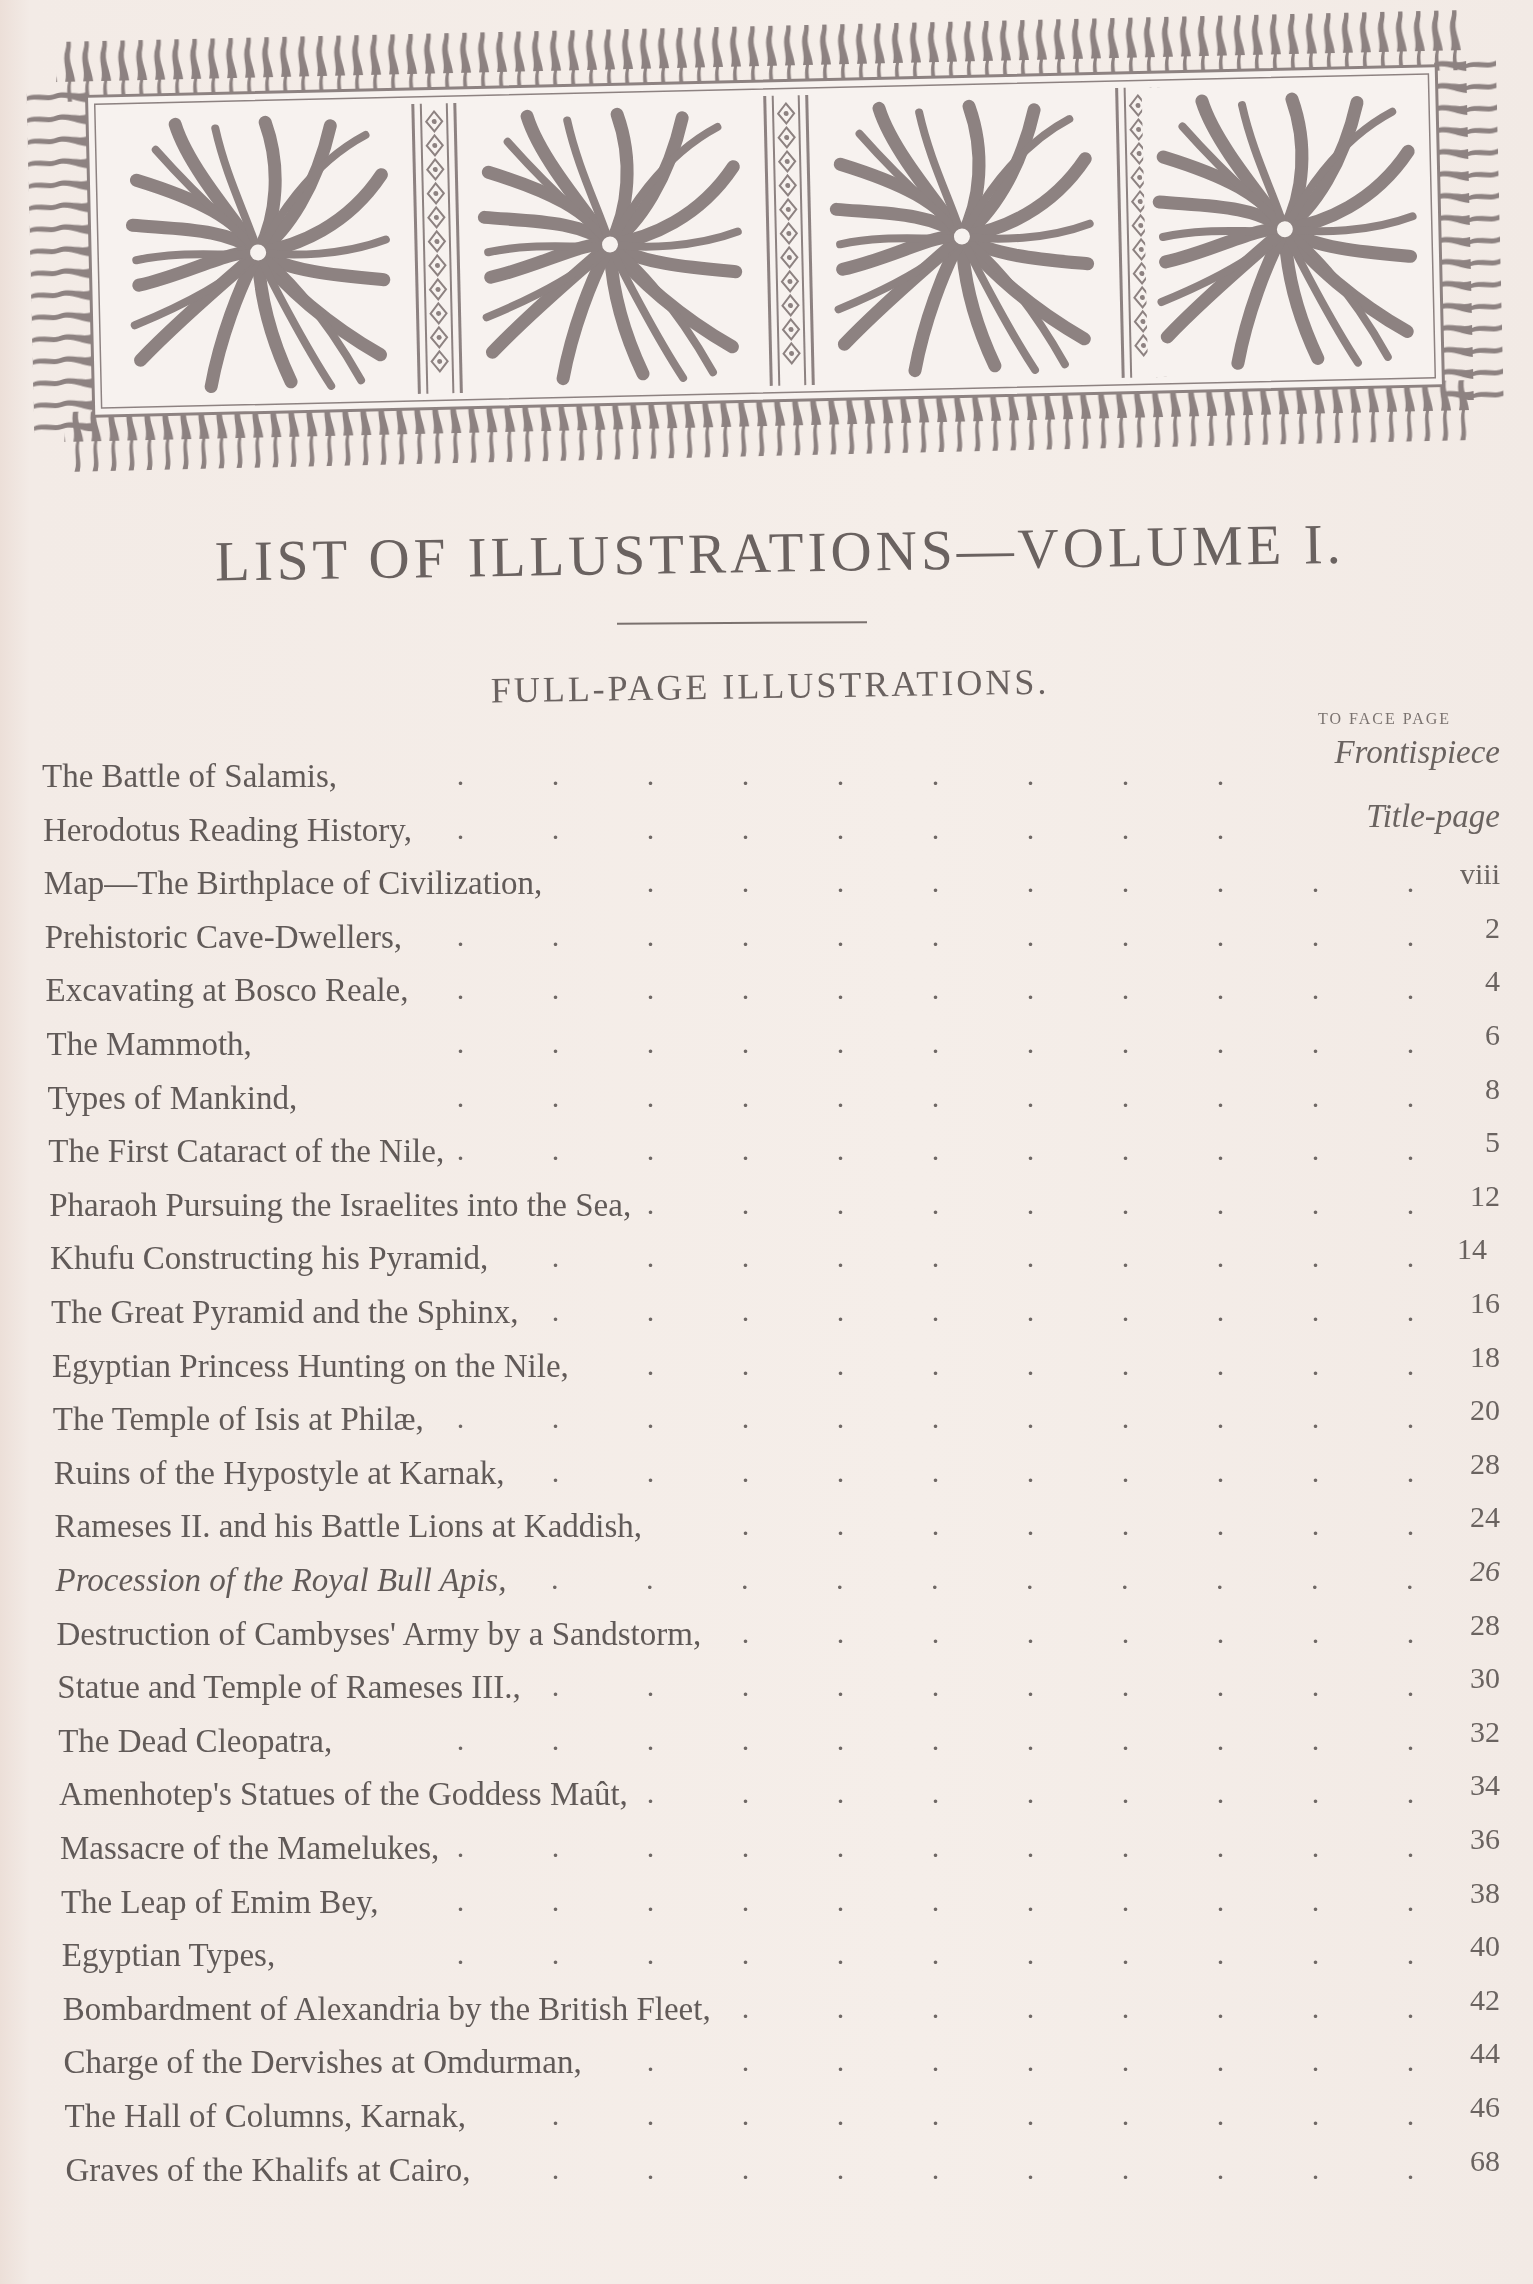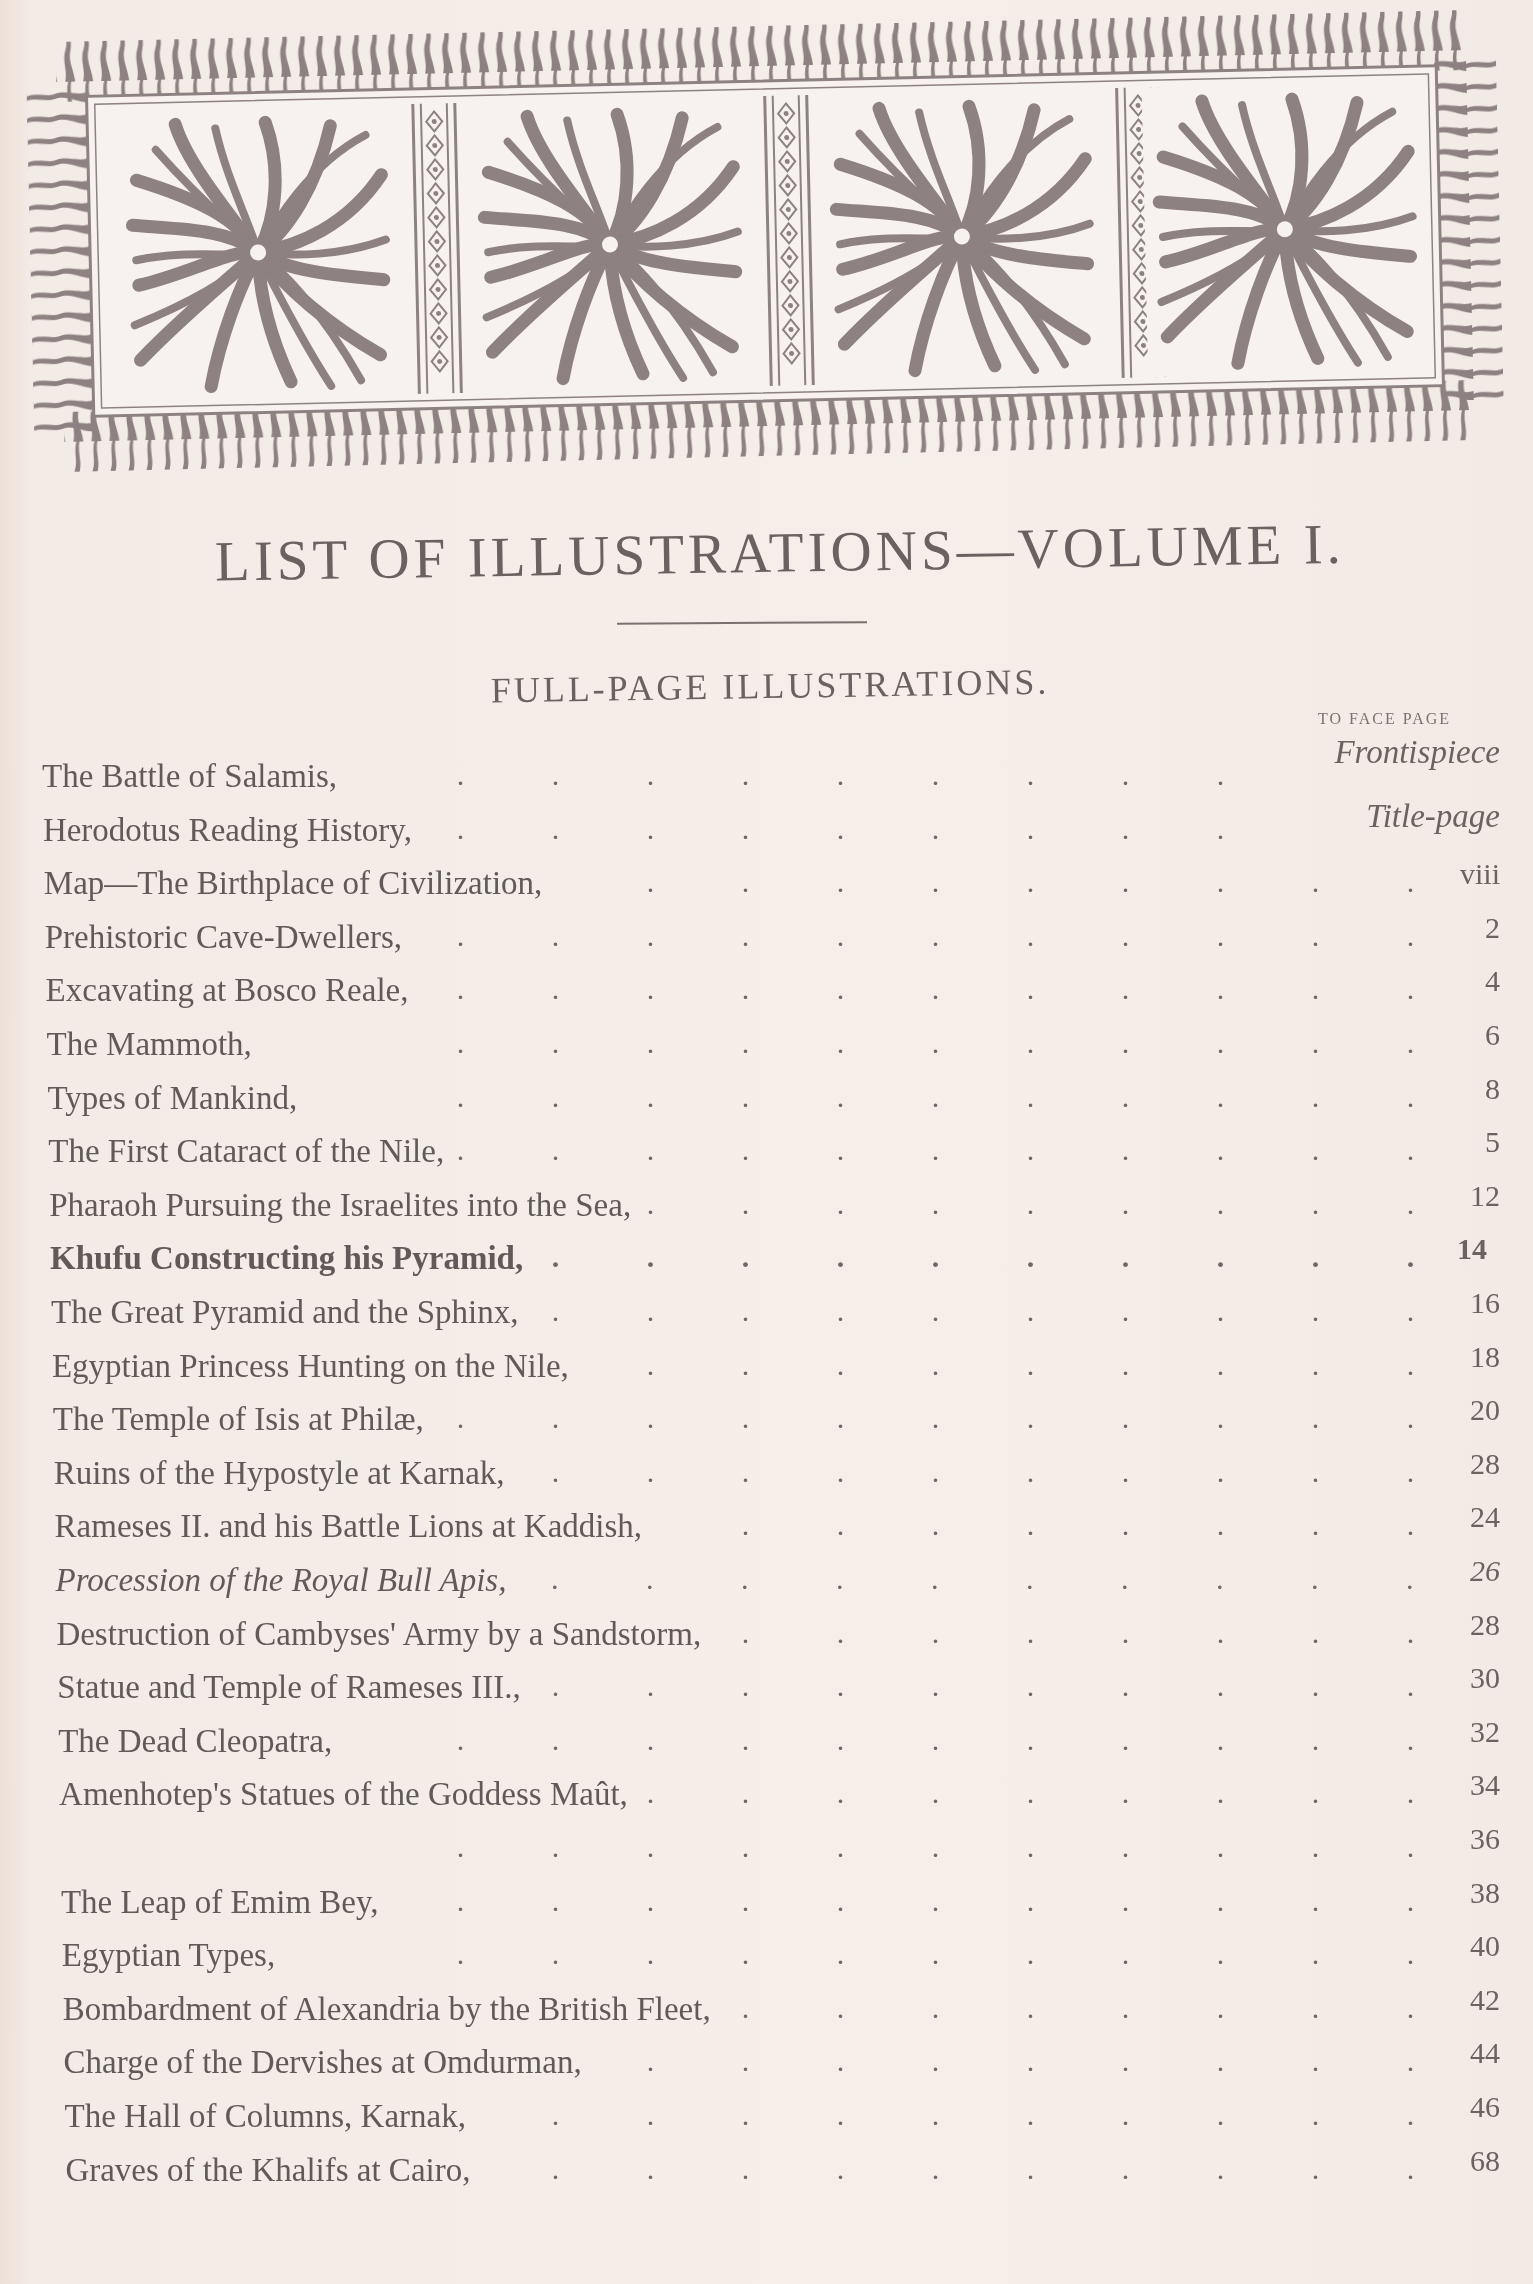--- a/index.html
+++ b/index.html
@@ -363,21 +363,21 @@
           <span style="position: absolute; left: 743.8px;">.</span>
           <span style="position: absolute; left: 838.8px;">.</span>
           <span style="position: absolute; left: 933.8px;">.</span>
           <span style="position: absolute; left: 1028.8px;">.</span>
           <span style="position: absolute; left: 1123.8px;">.</span>
           <span style="position: absolute; left: 1218.8px;">.</span>
           <span style="position: absolute; left: 1313.8px;">.</span>
         </span>
         <span class="page-ref" style="right: 0px; top: -8px;">12</span>
       </div>
-      <div class="entry" style="left: 50.1px; top: 1240.4px; width: 1449.9px; font-weight: bold;">
+      <div class="entry" style="left: 50.1px; top: 1240.4px; width: 1449.9px;">
         <span class="name">Khufu Constructing his Pyramid,</span>
         <span class="leader" style="left: 0px;">
           <span style="position: absolute; left: 457.9px;">.</span>
           <span style="position: absolute; left: 552.9px;">.</span>
           <span style="position: absolute; left: 647.9px;">.</span>
           <span style="position: absolute; left: 742.9px;">.</span>
           <span style="position: absolute; left: 837.9px;">.</span>
           <span style="position: absolute; left: 932.9px;">.</span>
           <span style="position: absolute; left: 1027.9px;">.</span>
           <span style="position: absolute; left: 1122.9px;">.</span>
@@ -536,20 +536,21 @@
           <span style="position: absolute; left: 828.9px;">.</span>
           <span style="position: absolute; left: 923.9px;">.</span>
           <span style="position: absolute; left: 1018.9px;">.</span>
           <span style="position: absolute; left: 1113.9px;">.</span>
           <span style="position: absolute; left: 1208.9px;">.</span>
           <span style="position: absolute; left: 1303.9px;">.</span>
         </span>
         <span class="page-ref" style="right: 0px; top: -8px;">34</span>
       </div>
       <div class="entry" style="left: 60px; top: 1830px; width: 1440px;">
+        <span class="name">Massacre of the Mamelukes,</span>
         <span class="leader" style="left: 0px;">
           <span style="position: absolute; left: 353px;">.</span>
           <span style="position: absolute; left: 448px;">.</span>
           <span style="position: absolute; left: 543px;">.</span>
           <span style="position: absolute; left: 638px;">.</span>
           <span style="position: absolute; left: 733px;">.</span>
           <span style="position: absolute; left: 828px;">.</span>
           <span style="position: absolute; left: 923px;">.</span>
           <span style="position: absolute; left: 1018px;">.</span>
           <span style="position: absolute; left: 1113px;">.</span>

